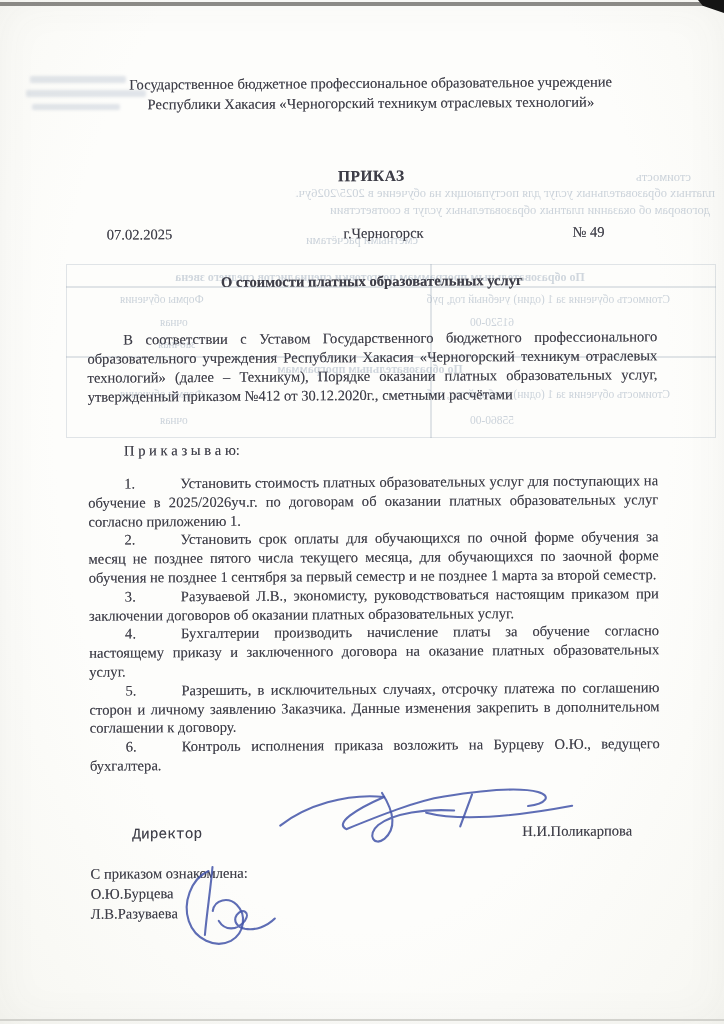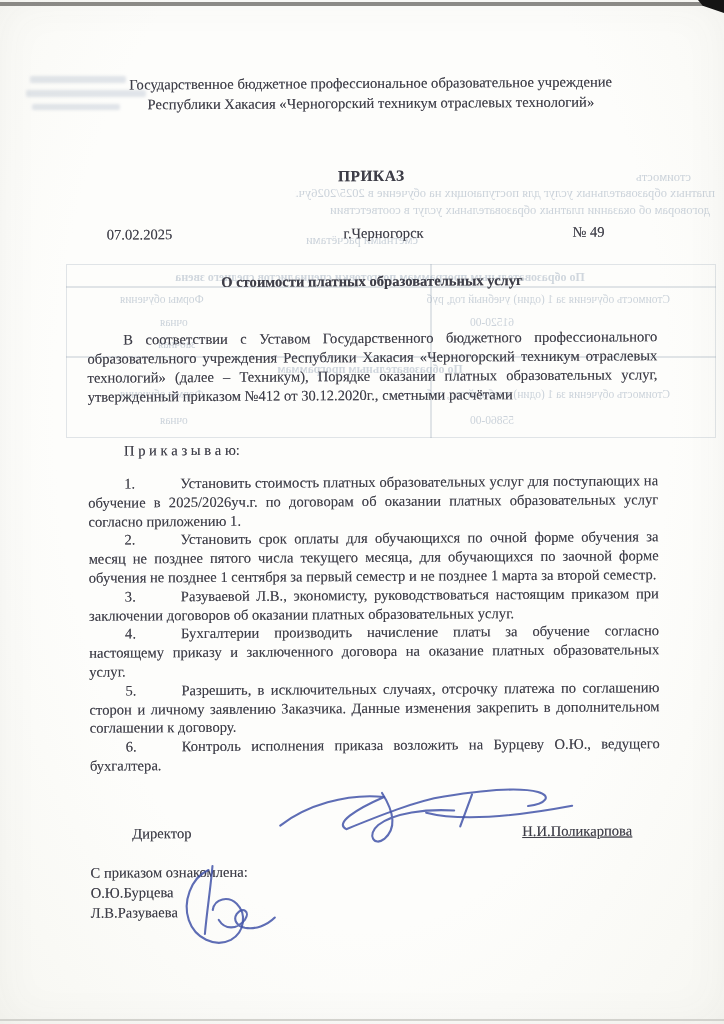--- a/index.html
+++ b/index.html
@@ -36,22 +36,22 @@
   .date-row{margin-top:38px;display:grid;grid-template-columns:1fr auto 1fr;align-items:baseline;}
   .date-row .d{padding-left:20px;justify-self:start;}
   .date-row .c{justify-self:center;transform:translateX(12px);}
   .date-row .n{justify-self:end;padding-right:52px;text-align:center;}
   .subject{margin-top:29px;text-align:center;font-weight:bold;}
   .intro{margin-top:39px;text-align:justify;text-indent:36px;}
   .resolve{margin-top:35px;text-indent:36px;}
   .item{margin:0;text-align:justify;text-indent:36px;}
   .item .num{display:inline-block;min-width:56px;text-indent:0;}
   .sig-row{position:relative;margin-top:49px;display:flex;justify-content:space-between;align-items:baseline;}
-  .sig-row .role{padding-left:42px;}
-  .sig-row .name{padding-right:28px;text-decoration:underline;}
+  .sig-row .role{padding-left:42px;font-family:Liberation Mono, monospace;}
+  .sig-row .name{padding-right:28px;}
   .sig-director{position:absolute;left:186px;top:-40px;}
   .ack{position:relative;margin-top:19px;}
   .ack p{margin:0;line-height:20px;}
   .sig-ack{position:absolute;left:84px;top:2px;}
   svg.sig path{fill:none;stroke:#4253a8;stroke-width:2.1;stroke-linecap:round;stroke-linejoin:round;opacity:.85;}
 </style>
 </head>
 <body>
 
 <div class="page">

